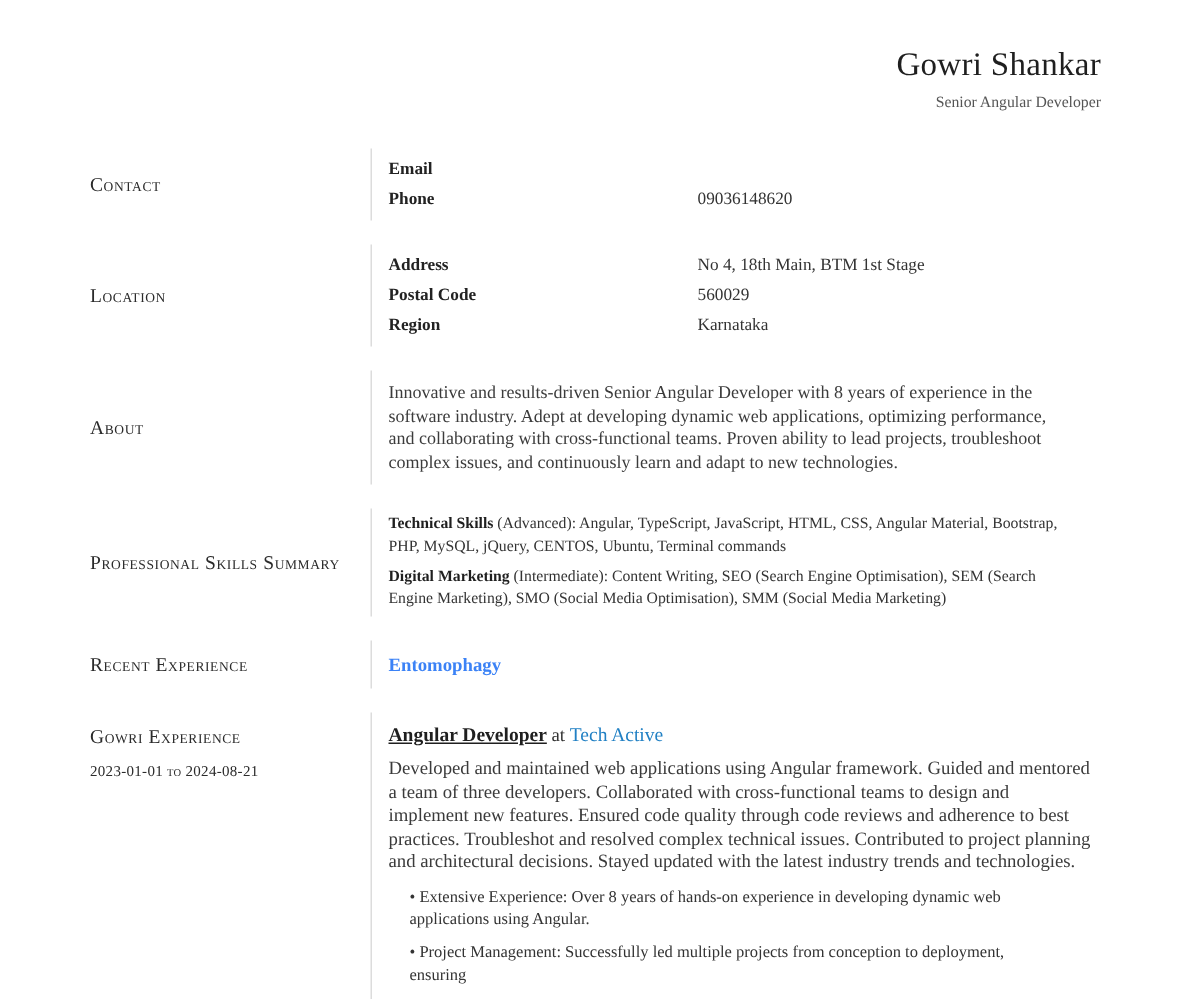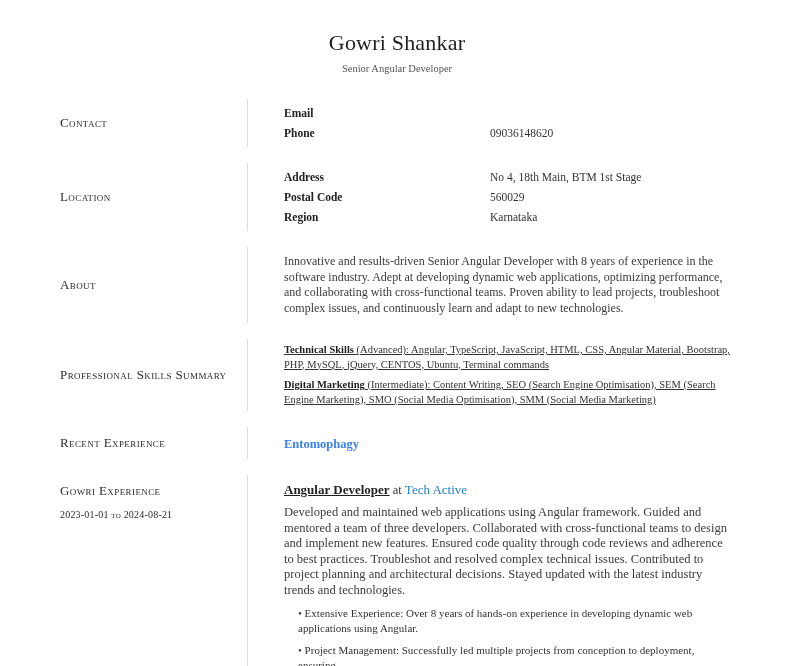--- a/index.html
+++ b/index.html
@@ -6,51 +6,51 @@
   html, body { margin: 0; padding: 0; }
   body {
     width: 794px; height: 666px; overflow: hidden;
     background: #ffffff;
     font-family: "Liberation Serif", "DejaVu Serif", serif;
     color: #333;
   }
   .page { padding: 30px 60px 0 60px; }
 
   
-  .hdr { text-align: center; }
+  .hdr { text-align: right; }
   .hdr-name { font-size: 22px; font-weight: 400; color: #1f1f1f; margin: 0; letter-spacing: .2px; }
   .hdr-title { font-size: 10.5px; color: #555; margin-top: 7px; }
 
   
   main { margin-top: 25px; }
   .sec { display: grid; grid-template-columns: 187px 1fr; margin-bottom: 16px; }
   .sec-labelwrap { display: flex; align-items: center; }
   .sec--top .sec-labelwrap { align-items: flex-start; flex-direction: column; padding-top: 8px; }
   .sec-label {
     font-variant: small-caps; font-size: 13px; letter-spacing: .4px;
     color: #2b2b2b; white-space: nowrap;
   }
   .sec-dates {
     font-size: 10px; font-weight: normal; font-variant: small-caps;
     color: #2b2b2b; margin-top: 10px; letter-spacing: .2px;
   }
-  .sec-body { border-left: 1px solid #dcdcdc; padding: 7px 0 7px 36px; }
+  .sec-body { border-left: 1px solid #dcdcdc; padding: 7px 0 7px 11px; }
   .sec-body--fields { padding-top: 4px; padding-bottom: 4px; }
 
   
   .field { display: grid; grid-template-columns: 206px 1fr; font-size: 11.5px; line-height: 20px; }
   .field-label { font-weight: bold; color: #222; }
   .field-value { color: #333; }
   .link-email { color: #3b97d8; text-decoration: none; cursor: pointer; }
 
   
   .about-text { font-size: 12px; line-height: 15.5px; color: #3b3b3b; max-width: 446px; margin: 0; }
 
   
-  .sec-body--skills { padding-top: 4px; padding-bottom: 4px; text-decoration: underline; }
+  .sec-body--skills { padding-top: 4px; padding-bottom: 4px; }
   .skill-line { font-size: 10.5px; line-height: 14.5px; color: #333; max-width: 462px; margin: 0 0 6px; }
   .skill-line:last-child { margin-bottom: 0; }
   .skill-title { font-weight: bold; color: #1f1f1f; }
 
   
   .recent-title { font-size: 12.5px; font-weight: bold; color: #3b82f6; }
 
   
   .job-heading { font-size: 13px; color: #1f1f1f; line-height: 16px; }
   .job-role { font-weight: bold; text-decoration: underline; }

